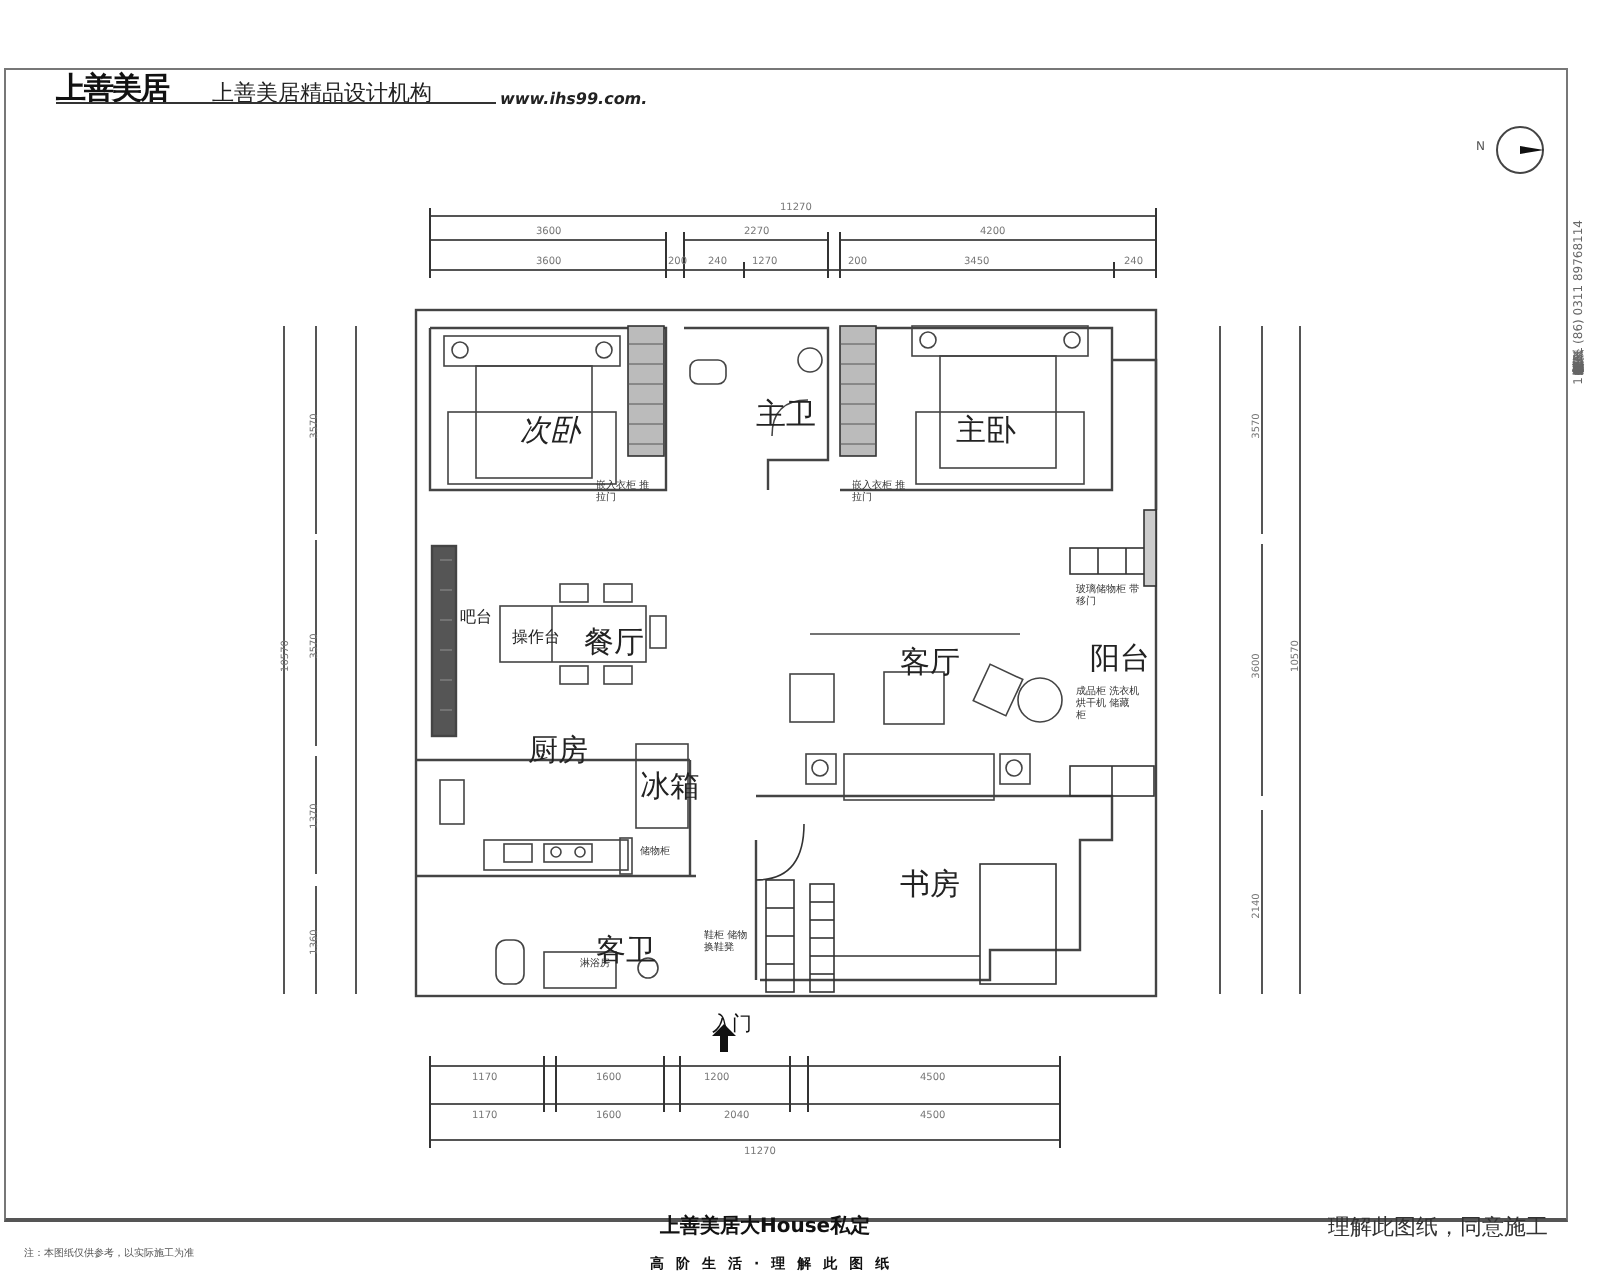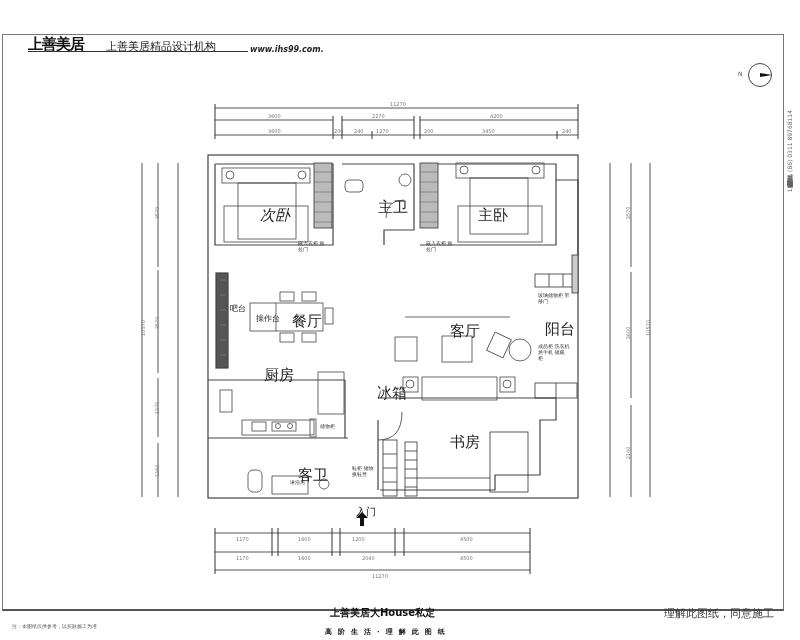--- a/index.html
+++ b/index.html
@@ -231,21 +231,21 @@
 
 <div class="room" style="left:260px;top:206px;font-style:italic;">次卧</div>
 <div class="room" style="left:378px;top:198px;">主卫</div>
 <div class="room" style="left:478px;top:206px;">主卧</div>
 <div class="room" style="left:292px;top:312px;">餐厅</div>
 <div class="room" style="left:230px;top:303px;font-size:8px;">吧台</div>
 <div class="room" style="left:256px;top:313px;font-size:8px;">操作台</div>
 <div class="room" style="left:450px;top:322px;">客厅</div>
 <div class="room" style="left:545px;top:320px;text-align:right;">阳台</div>
 <div class="room" style="left:264px;top:366px;">厨房</div>
-<div class="room" style="left:330px;top:384px;padding-left:47px;">冰箱</div>
+<div class="room" style="left:320px;top:384px;">冰箱</div>
 <div class="room" style="left:298px;top:466px;">客卫</div>
 <div class="room" style="left:450px;top:433px;">书房</div>
 <div class="entry">入门</div>
 
 <div class="note" style="left:298px;top:240px;width:30px;">嵌入衣柜 推拉门</div>
 <div class="note" style="left:426px;top:240px;width:30px;">嵌入衣柜 推拉门</div>
 <div class="note" style="left:538px;top:292px;width:32px;">玻璃储物柜 带移门</div>
 <div class="note" style="left:538px;top:343px;width:32px;">成品柜 洗衣机 烘干机 储藏 柜</div>
 <div class="note" style="left:320px;top:423px;width:30px;">储物柜</div>
 <div class="note" style="left:352px;top:465px;width:28px;">鞋柜 储物 换鞋凳</div>

